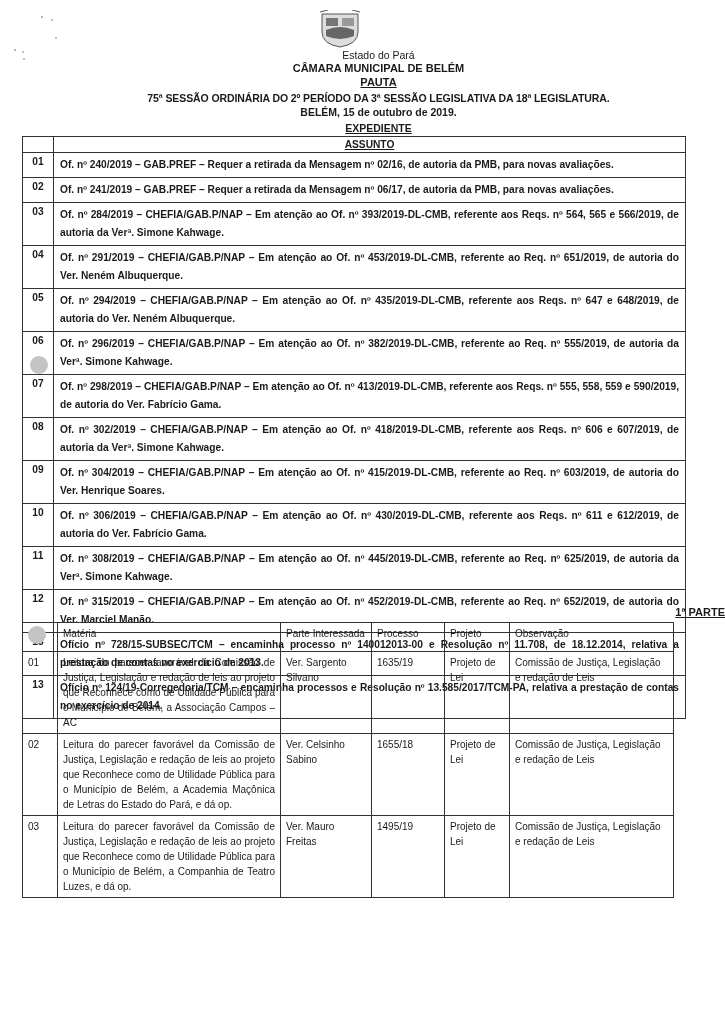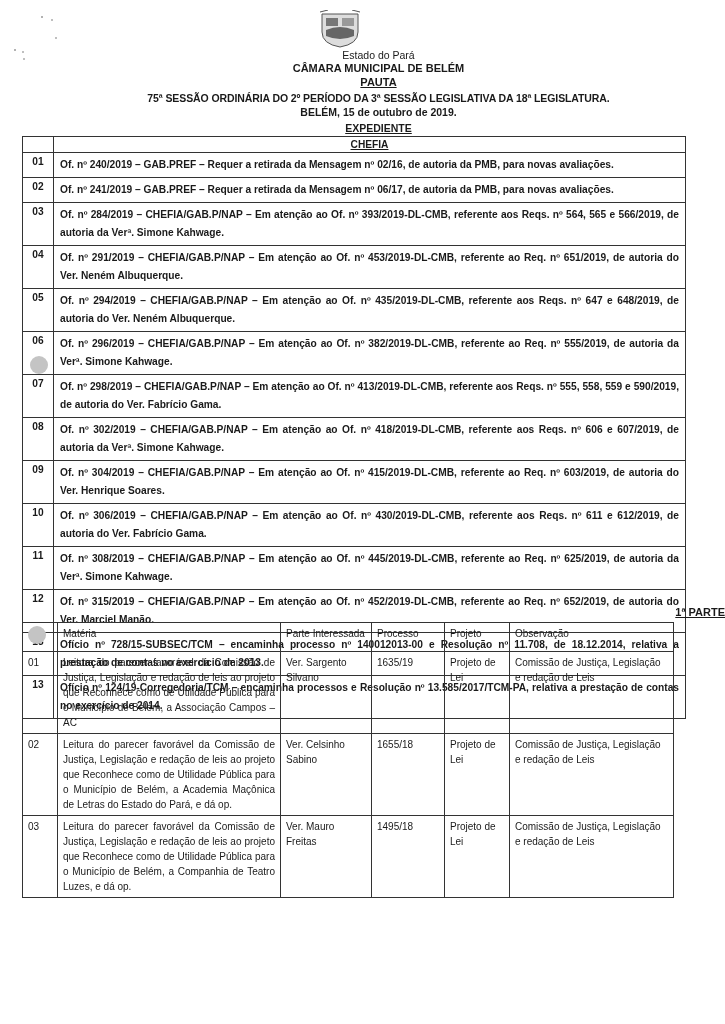--- a/index.html
+++ b/index.html
@@ -73,21 +73,21 @@
 <div class="header h-camara">CÂMARA MUNICIPAL DE BELÉM</div>
 <div class="header h-pauta">PAUTA</div>
 <div class="header h-sessao">75ª SESSÃO ORDINÁRIA DO 2º PERÍODO DA 3ª SESSÃO LEGISLATIVA DA 18ª LEGISLATURA.</div>
 <div class="header h-date">BELÉM, 15 de outubro de 2019.</div>
 <div class="header h-expediente">EXPEDIENTE</div>
 
 <table class="exp-table">
   <tbody id="exp-body">
     <tr>
       <td class="num"></td>
-      <td class="assunto-head">CHEFIA</td>
+      <td class="assunto-head">ASSUNTO</td>
     </tr>
   <tr>
         <td class="num">01</td>
         <td class="txt">Of. nº 240/2019 – GAB.PREF – Requer a retirada da Mensagem nº 02/16, de autoria da PMB, para novas avaliações.</td>
       </tr>
       <tr>
         <td class="num">02</td>
         <td class="txt">Of. nº 241/2019 – GAB.PREF – Requer a retirada da Mensagem nº 06/17, de autoria da PMB, para novas avaliações.</td>
       </tr>
       <tr>
@@ -168,18 +168,18 @@
         <td class="materia">Leitura do parecer favorável da Comissão de Justiça, Legislação e redação de leis ao projeto que Reconhece como de Utilidade Pública para o Município de Belém, a Academia Maçônica de Letras do Estado do Pará, e dá op.</td>
         <td>Ver. Celsinho Sabino</td>
         <td>1655/18</td>
         <td>Projeto de Lei</td>
         <td>Comissão de Justiça, Legislação e redação de Leis</td>
       </tr>
       <tr>
         <td>03</td>
         <td class="materia">Leitura do parecer favorável da Comissão de Justiça, Legislação e redação de leis ao projeto que Reconhece como de Utilidade Pública para o Município de Belém, a Companhia de Teatro Luzes, e dá op.</td>
         <td>Ver. Mauro Freitas</td>
-        <td>1495/18</td>
+        <td>1495/19</td>
         <td>Projeto de Lei</td>
         <td>Comissão de Justiça, Legislação e redação de Leis</td>
       </tr>
     </tbody>
 </table>
 
 </body></html>

